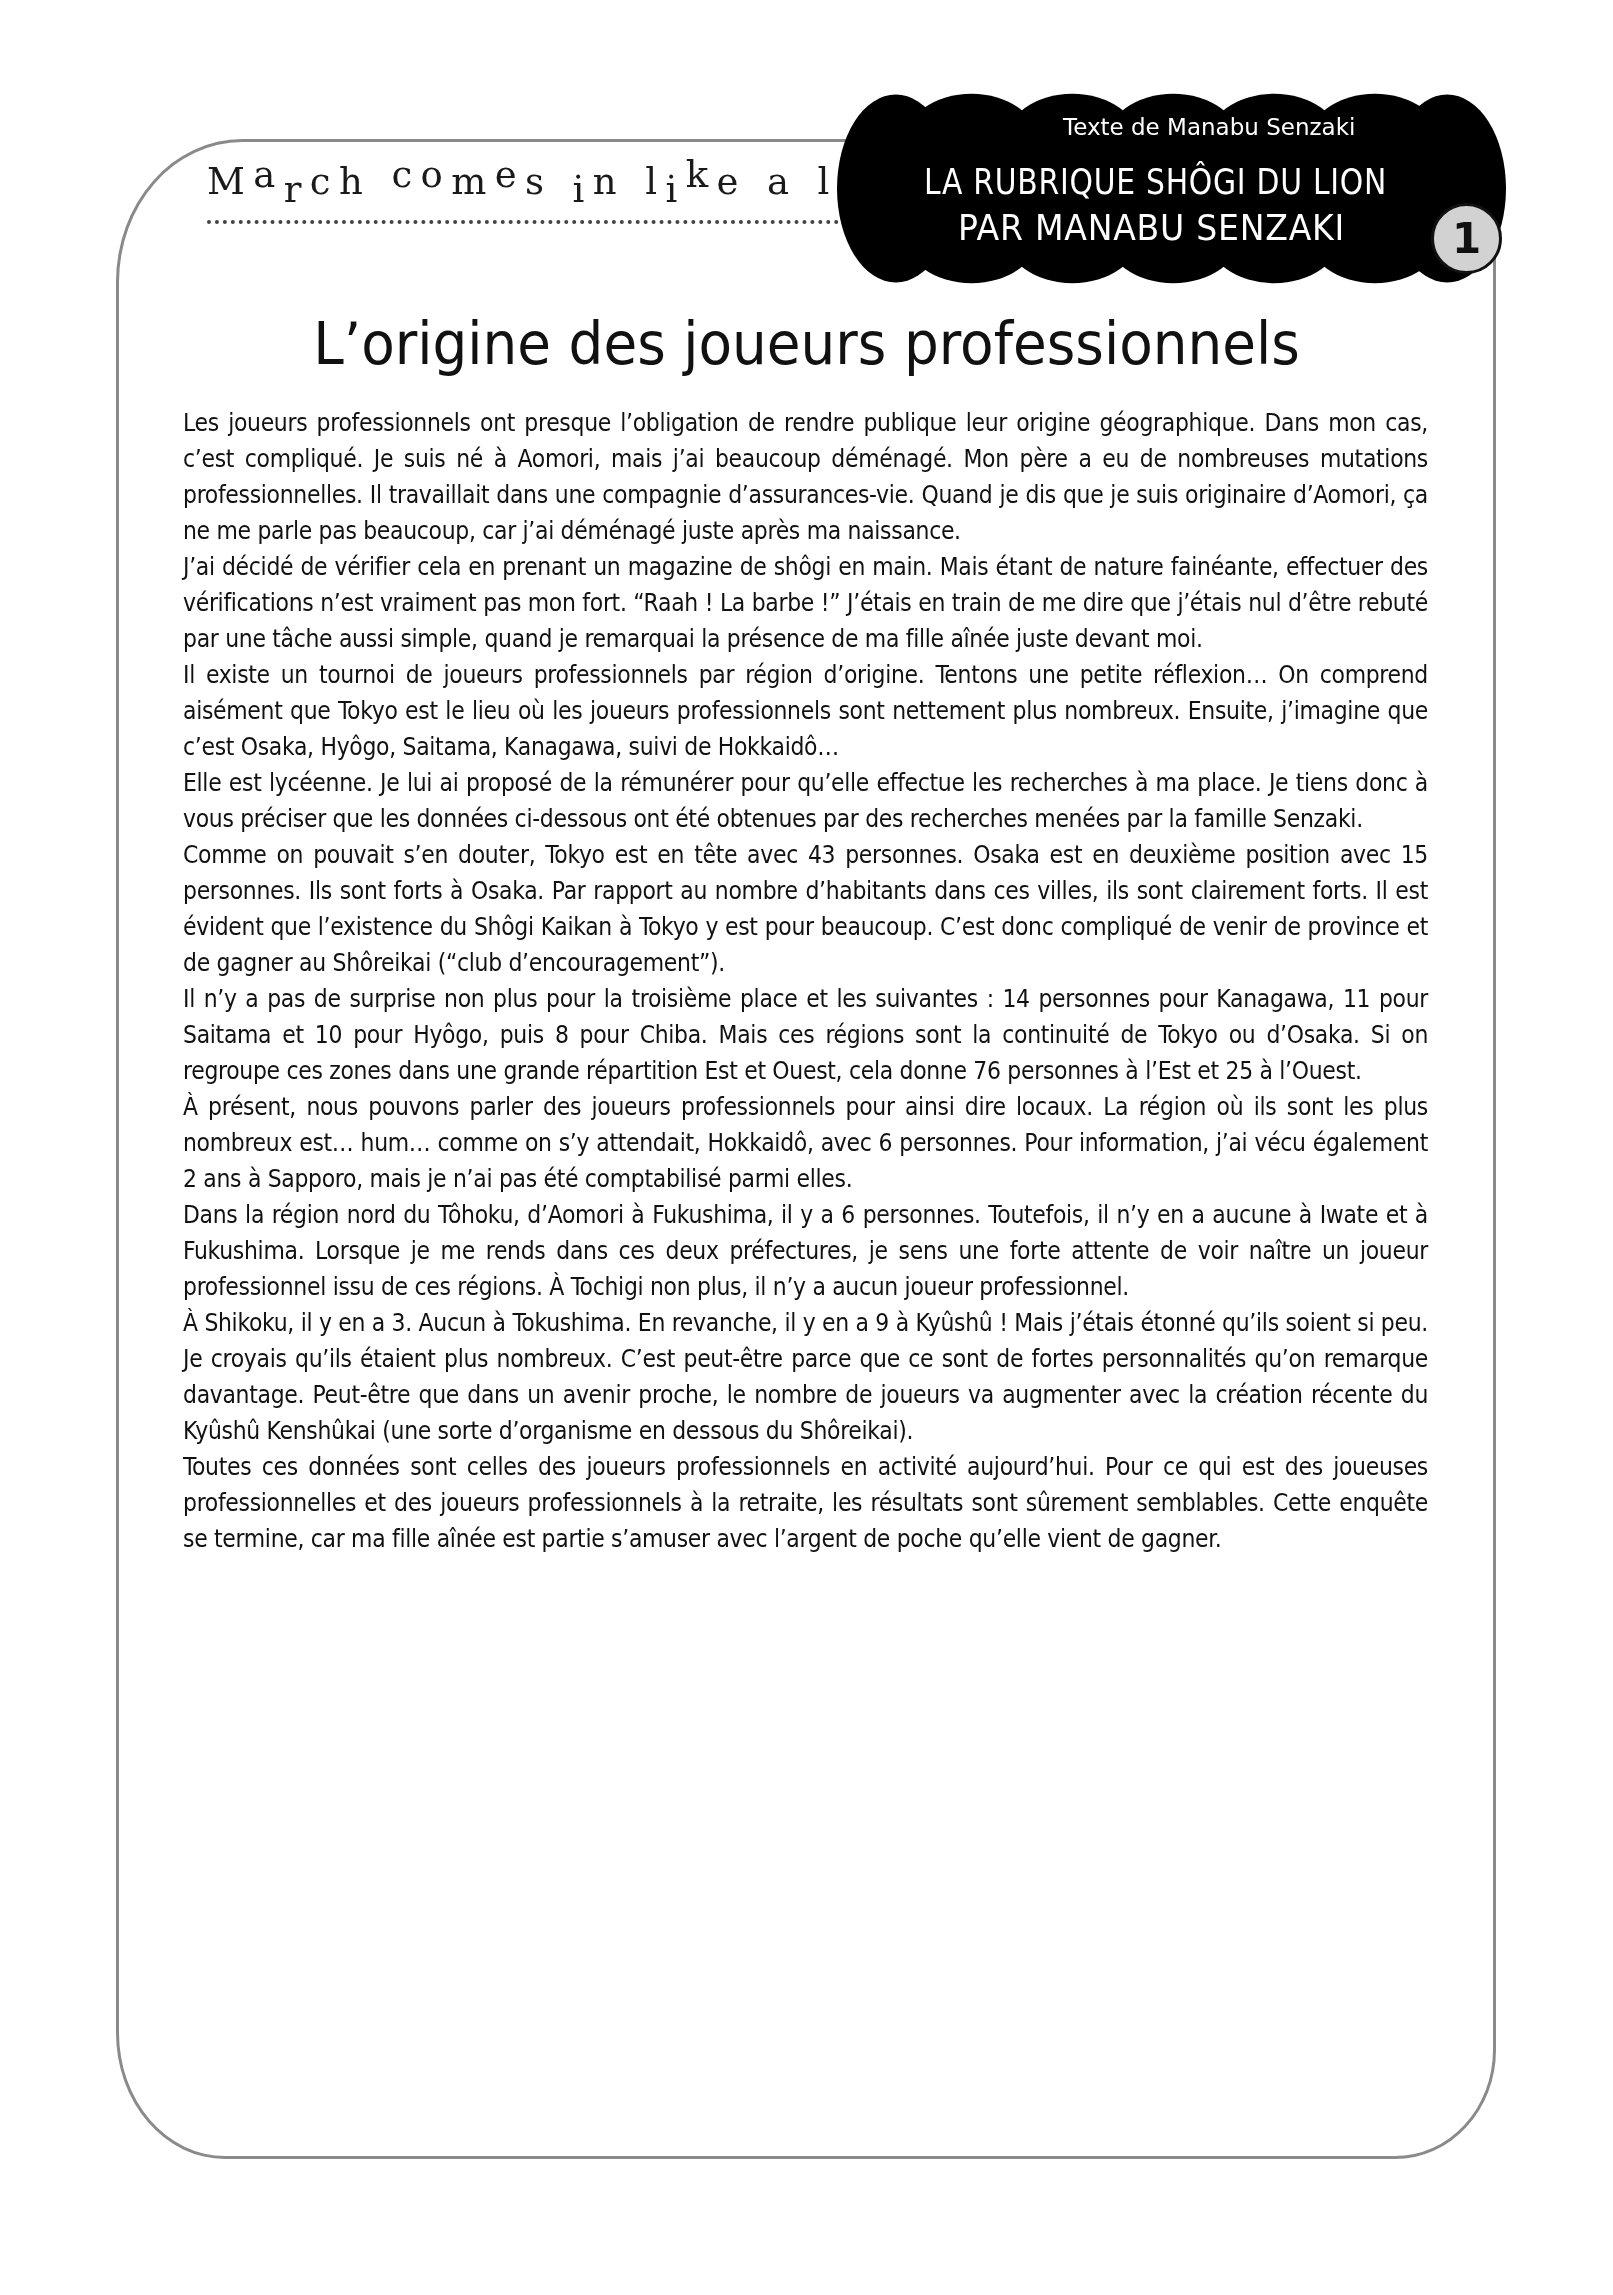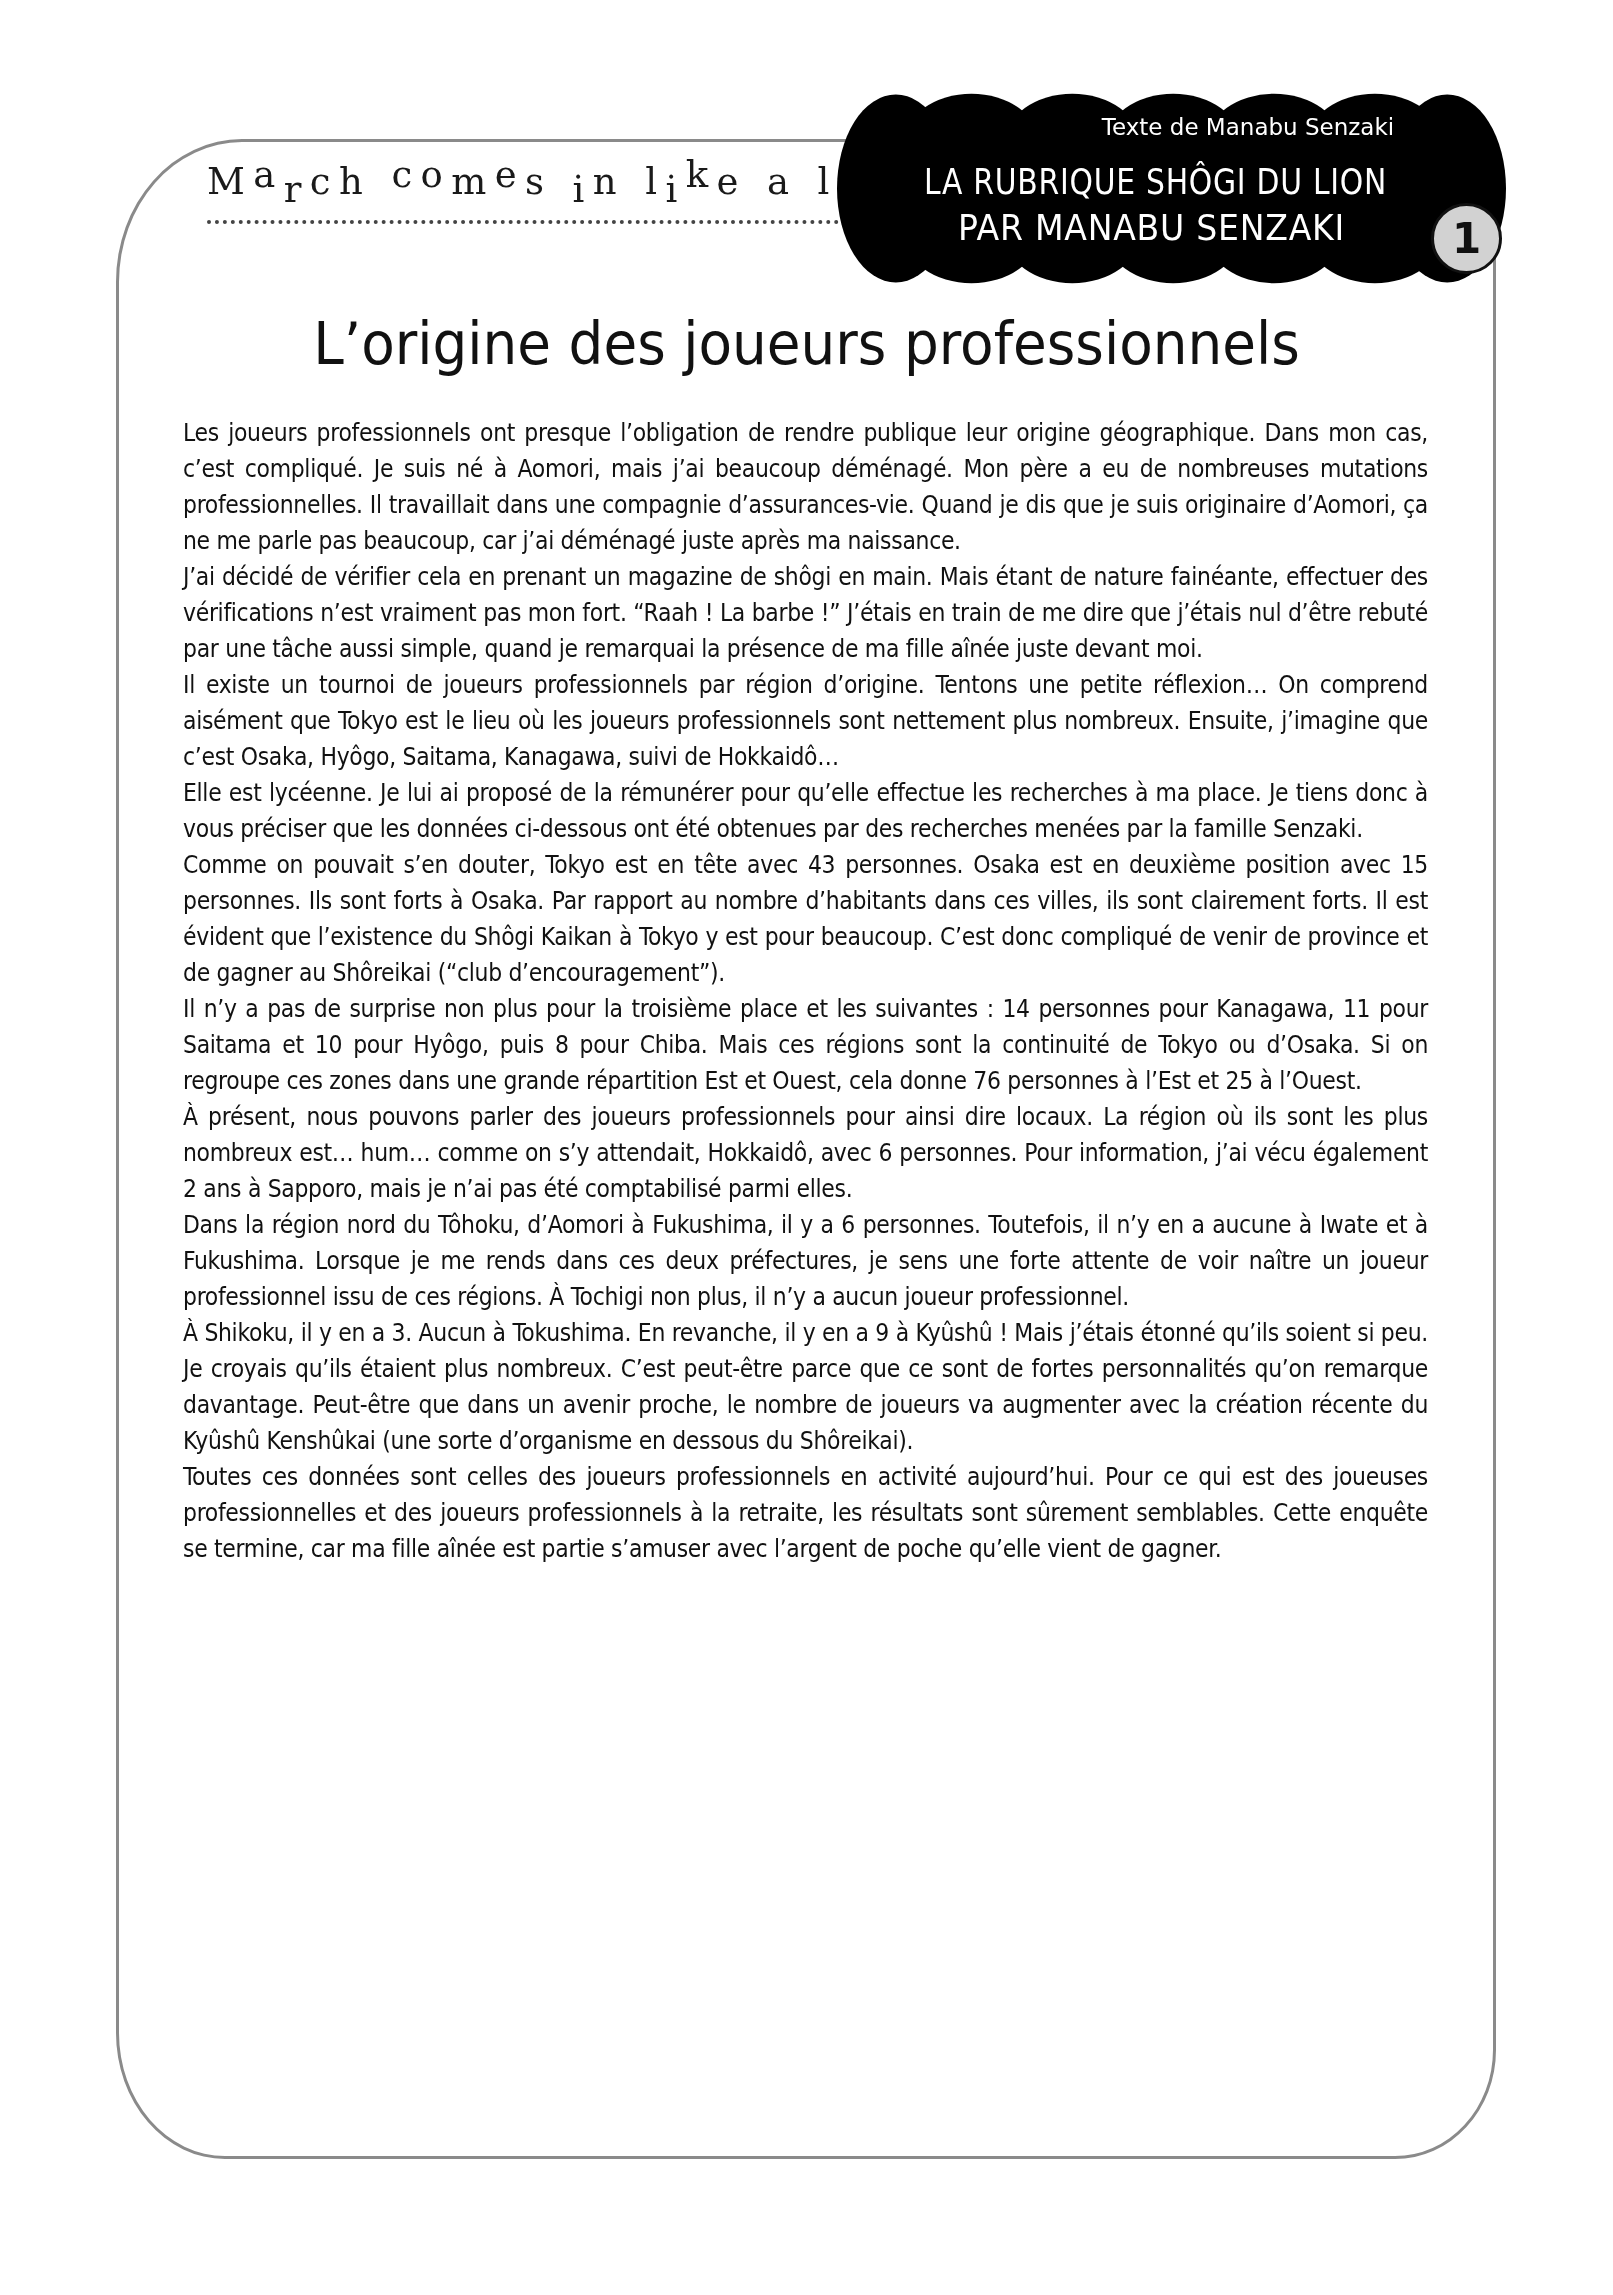--- a/index.html
+++ b/index.html
@@ -9,37 +9,37 @@
            border:3.4px solid #8a8a8a; border-radius:126px 0 101px 109px / 143px 0 109px 126px;
            box-sizing:border-box; background:#fff; }
   .series-title { position:absolute; left:207px; top:160px; font-family:"DejaVu Serif", serif;
                   font-size:37px; letter-spacing:8.4px; color:#1a1a1a; white-space:nowrap; }
   .series-title span.d { position:relative; top:8.4px; }
   .series-title span.u { position:relative; top:-6.7px; }
   .dotline { position:absolute; left:207px; top:220px; width:632px; height:0;
              border-top:4.2px dotted #444; }
   .banner { position:absolute; left:837px; top:92px; width:669px; height:193px; }
   .banner svg { position:absolute; left:0; top:0; width:100%; height:100%; }
-  .banner-sub { position:absolute; left:1063px; top:114px; width:370px; text-align:center;
+  .banner-sub { position:absolute; left:1063px; top:114px; width:370px; text-align:left;
                 color:#fff; font-family:"DejaVu Sans", sans-serif; font-size:23px; white-space:nowrap; }
   .banner-l1 { position:absolute; left:849px; top:161px; width:613px; text-align:center;
                color:#fff; font-family:"DejaVu Sans Condensed","DejaVu Sans", sans-serif;
                font-size:36px; letter-spacing:0.8px; white-space:nowrap; transform:scaleX(0.92); transform-origin:center; }
   .banner-l2 { position:absolute; left:891px; top:207px; width:521px; text-align:center;
                color:#fff; font-family:"DejaVu Sans", sans-serif;
                font-size:36px; letter-spacing:0.8px; white-space:nowrap; transform:scaleX(0.92); transform-origin:center; }
   .badge { position:absolute; left:1431px; top:203px; width:71px; height:71px; border-radius:50%;
            background:#d2d2d2; border:3.4px solid #111; box-sizing:border-box;
            display:flex; align-items:center; justify-content:center; }
   .badge-num { font-family:"DejaVu Sans", sans-serif; font-size:42px; font-weight:bold; color:#111; line-height:1; }
   .article-title { position:absolute; left:252px; top:309px; width:1109px; text-align:center;
                    font-family:"DejaVu Sans", sans-serif; font-size:59px; color:#111; white-space:nowrap;
                    transform:scaleX(0.93); transform-origin:center; }
   .body { position:absolute; left:183px; top:405px; width:1245px; font-family:"DejaVu Sans Condensed","DejaVu Sans", sans-serif;
-          font-size:24.4px; line-height:36px; color:#111; text-align:justify; letter-spacing:-0.3px;margin-top:10px; }
+          font-size:24.4px; line-height:36px; color:#111; text-align:justify; letter-spacing:-0.3px; }
   .body p { margin:0; text-align:justify; }
 </style>
 </head>
 <body>
 
 <div class="frame"></div>
 
 <div class="series-title">
   <span>M</span><span class="u">a</span><span class="d">r</span><span>c</span><span>h</span><span> </span><span class="u">c</span><span class="u">o</span><span>m</span><span class="u">e</span><span>s</span><span> </span><span class="d">i</span><span>n</span><span> </span><span>l</span><span class="d">i</span><span class="u">k</span><span>e</span><span> </span><span>a</span><span> </span><span>l</span><span>i</span><span>o</span><span>n</span>
 </div>

